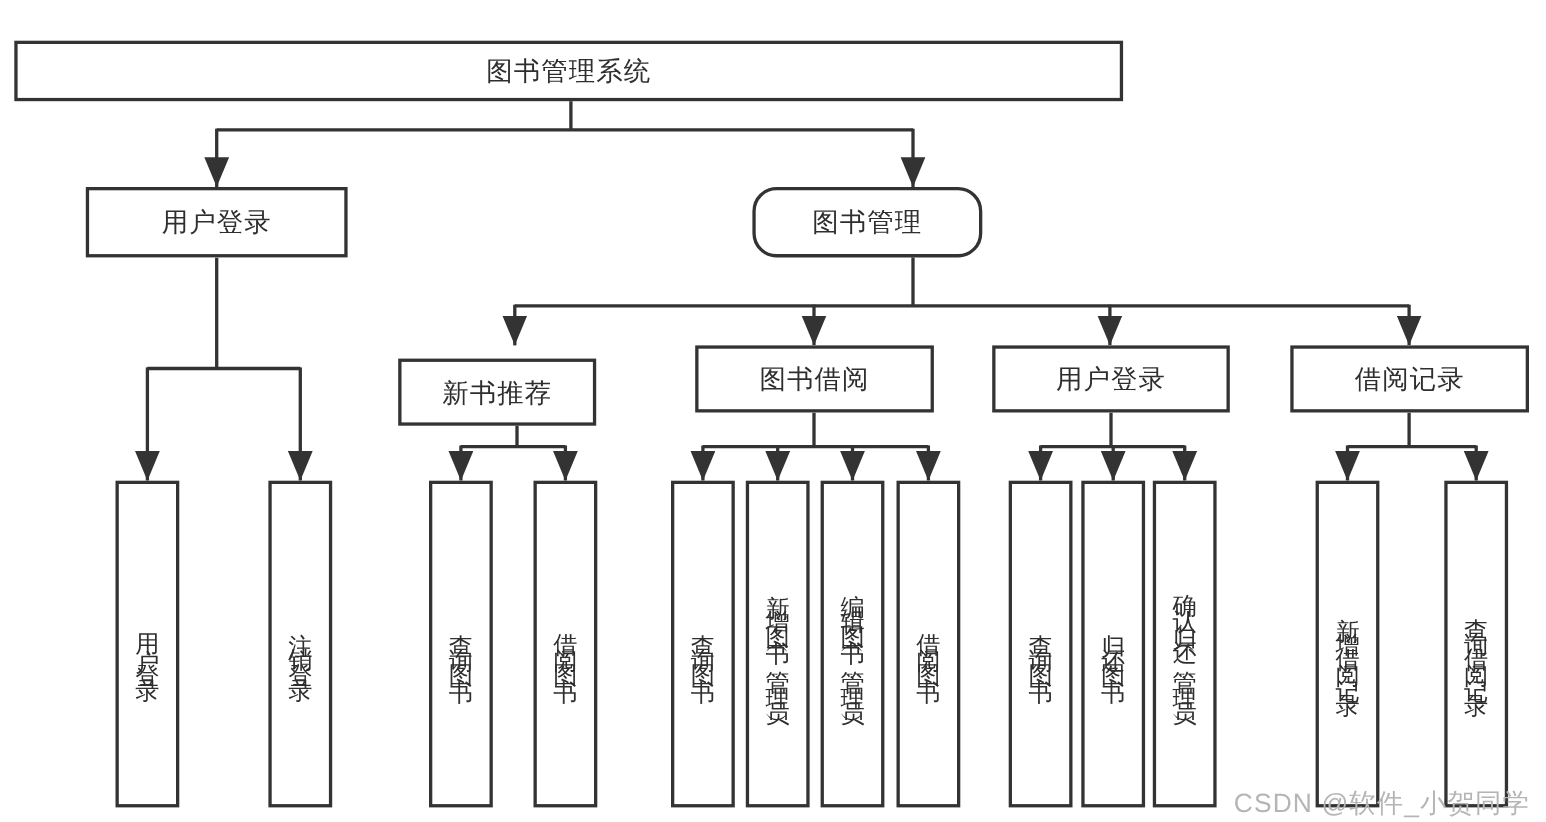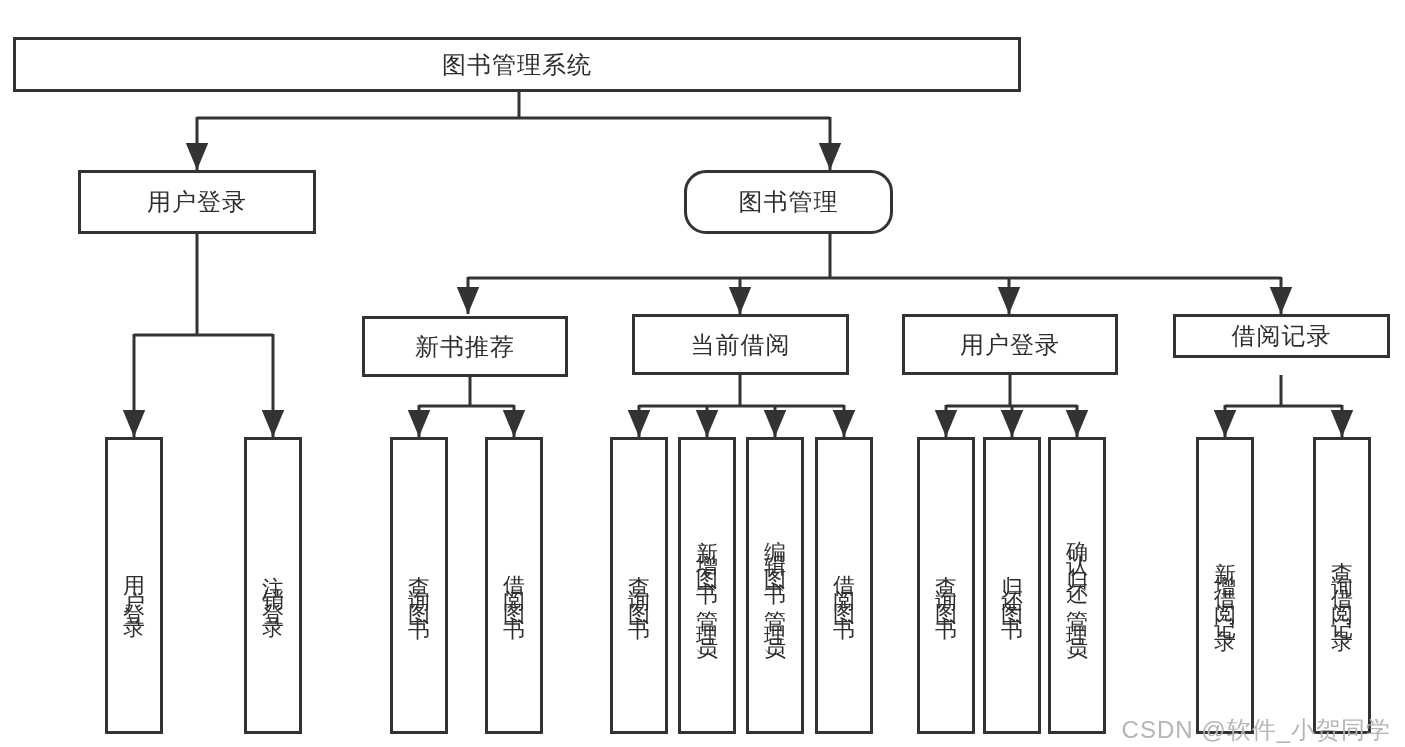--- a/index.html
+++ b/index.html
@@ -93,30 +93,30 @@
     <span>图书管理系统</span>
   </div>
 
   <div class="node" style="left:78px;top:170px;width:238px;height:64px;">
     <span>用户登录</span>
   </div>
   <div class="node" style="left:684px;top:170px;width:209px;height:64px;border-radius:22px;">
     <span>图书管理</span>
   </div>
 
-  <div class="node" style="left:362px;top:316px;width:206px;height:61px;">
+  <div class="node" style="left:362px;top:326px;width:180px;height:61px;">
     <span>新书推荐</span>
   </div>
   <div class="node" style="left:632px;top:314px;width:217px;height:61px;">
-    <span>当前借阅</span>
+    <span>图书借阅</span>
   </div>
   <div class="node" style="left:902px;top:314px;width:216px;height:61px;">
     <span>用户登录</span>
   </div>
-  <div class="node" style="left:1173px;top:314px;width:217px;height:44px;">
+  <div class="node" style="left:1173px;top:314px;width:217px;height:61px;">
     <span>借阅记录</span>
   </div>
 
   <div class="leaf" style="left:105px;">
     <span>用户登录</span>
   </div>
   <div class="leaf" style="left:244px;">
     <span>注销登录</span>
   </div>
 

